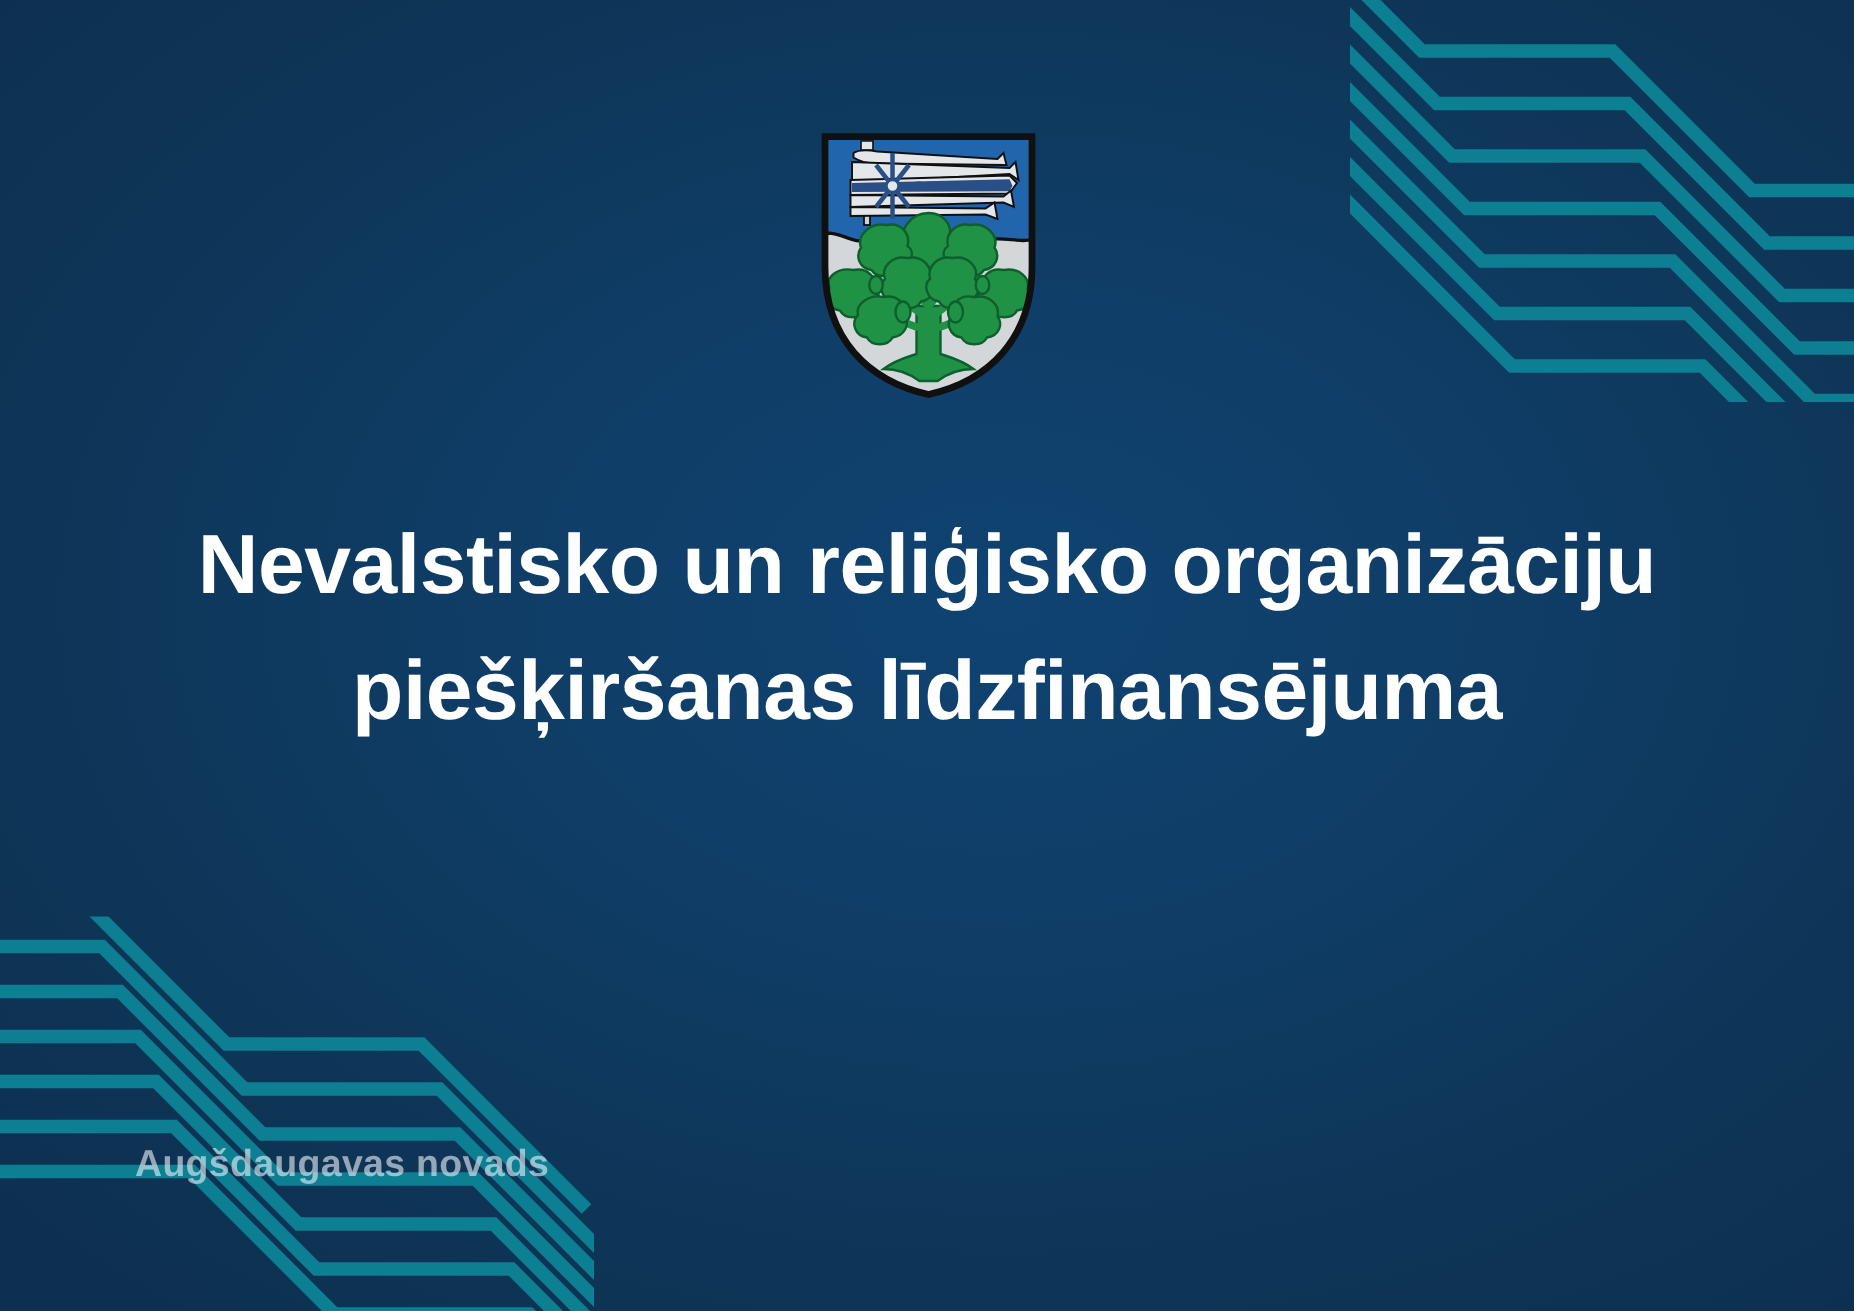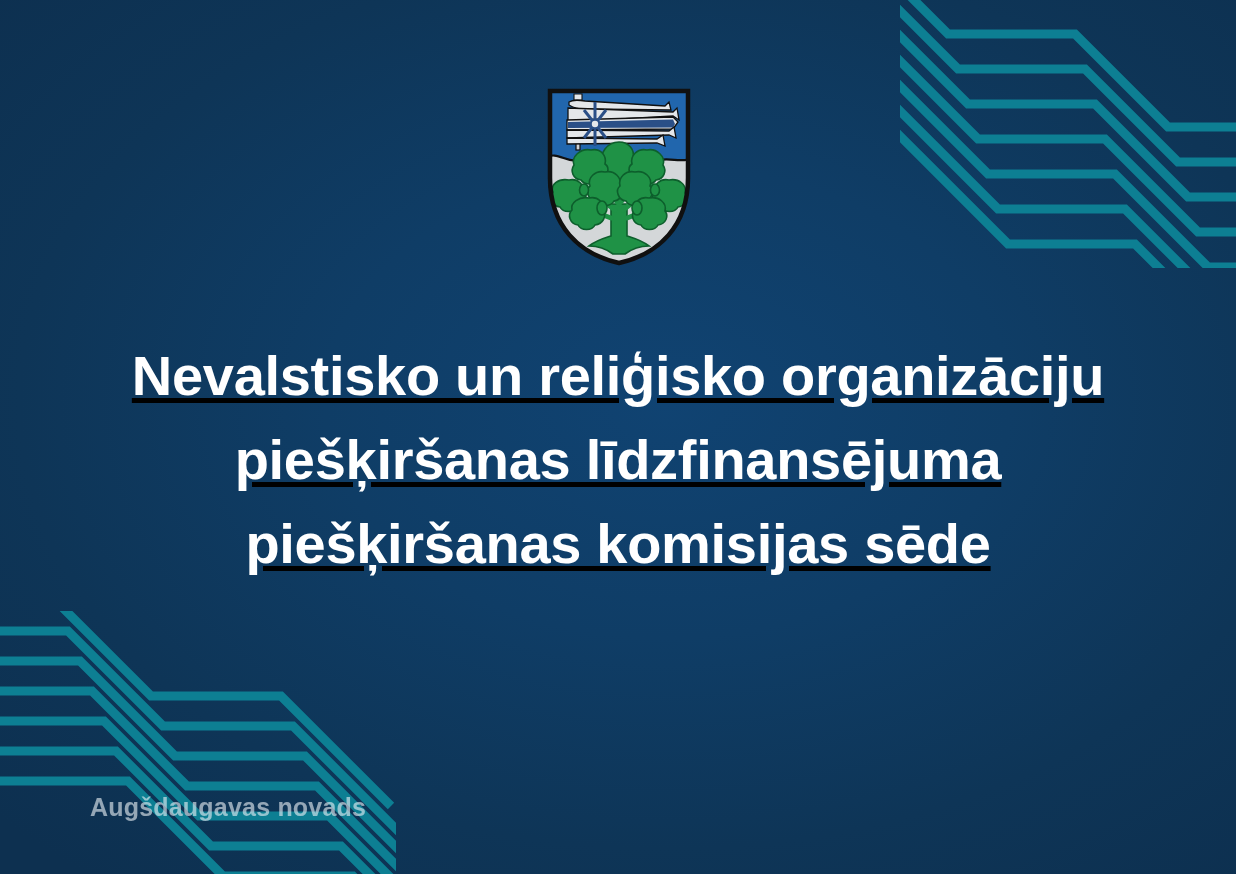--- a/index.html
+++ b/index.html
@@ -49,38 +49,37 @@
   }
   #coat-of-arms svg { display: block; width: 100%; height: 100%; }
 
   
   #title-block {
     position: absolute;
     left: 0;
     top: 334px;
     width: 1236px;
     text-align: center;
-    text-decoration: underline;
   }
   .title-line {
     display: block;
     color: #ffffff;
     font-family: "Liberation Sans", sans-serif;
     font-weight: bold;
     font-size: 56px;
     line-height: 84px;
     letter-spacing: -0.3px;
     white-space: nowrap;
   }
 
   
   #watermark {
     position: absolute;
     left: 90px;
-    top: 793px;
+    top: 762px;
     color: rgba(233, 239, 243, 0.62);
     font-family: "Liberation Sans", sans-serif;
     font-weight: bold;
     font-size: 25px;
     letter-spacing: 0.2px;
     white-space: nowrap;
   }
 </style>
 </head>
 <body>
@@ -200,18 +199,17 @@
         </g>
       </g>
 
       <path d="M 5 5 L 143 5 L 143 92 C 143 140 114 168 74 177 C 34 168 5 140 5 92 Z" fill="none" stroke="#101010" stroke-width="4.5" stroke-linejoin="miter"></path>
     </svg>
   </div>
 
   <div id="title-block">
     <span class="title-line">Nevalstisko un reliģisko organizāciju</span>
     <span class="title-line">piešķiršanas līdzfinansējuma</span>
-    <span class="title-line">piešķiršanas komisijas sēde</span>
   </div>
 
   <div id="watermark">Augšdaugavas novads</div>
 
 </div>
 
 </body></html>

